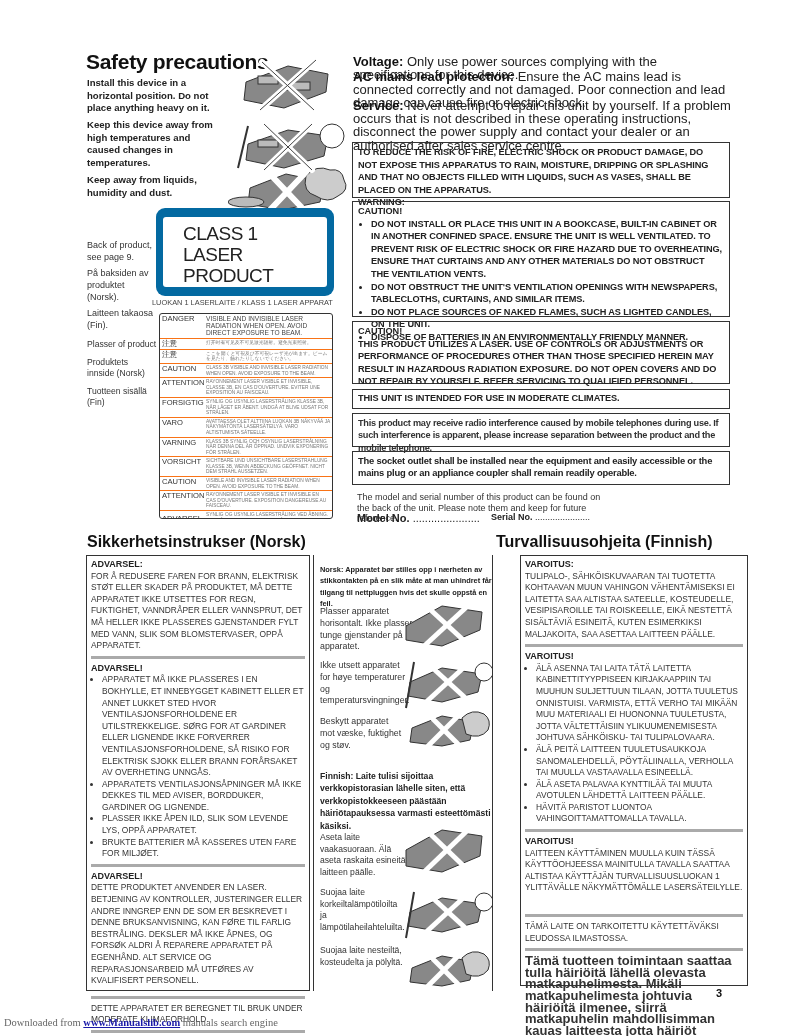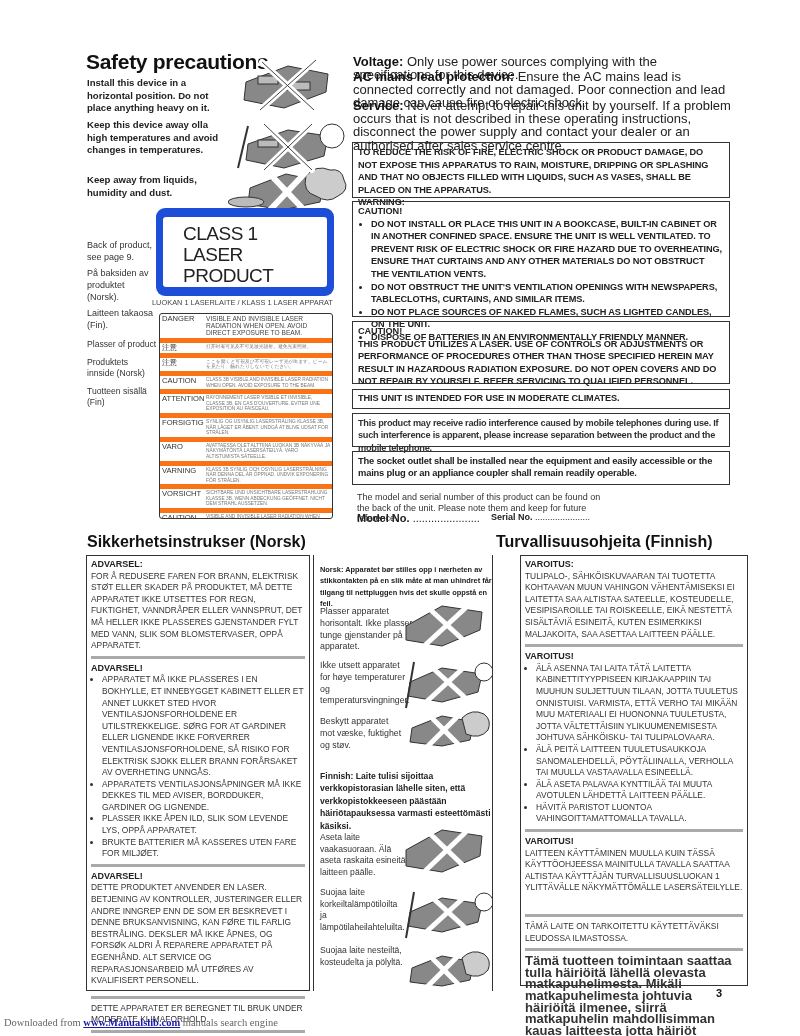--- a/index.html
+++ b/index.html
@@ -13,34 +13,34 @@
   .rp b{color:#111;}
   .box{border:1.6px solid #333;box-sizing:border-box;padding:3px 5px;}
   .caps{font-size:9.2px;line-height:12.6px;font-weight:bold;color:#222;letter-spacing:-0.1px;}
   .caps ul{margin:0;padding:0 0 0 13px;}
   .caps li{margin:0;}
   .nbox{font-size:8.4px;line-height:11.6px;color:#333;text-transform:none;}
   .nbox .t{font-weight:bold;font-size:9px;color:#222;}
   .nbox ul{margin:0;padding:0 0 0 11px;}
   .sep{height:3px;background:#aaa;margin:4px 0 4px 0;}
   .lbl-table{border:1.4px solid #333;border-radius:3px;box-sizing:border-box;}
-  .lrow{display:flex;border-bottom:5px solid #f97316;font-size:7px;line-height:7.8px;color:#444;padding:1px 2px;}
+  .lrow{display:flex;border-bottom:1px solid #f97316;font-size:7px;line-height:7.8px;color:#444;padding:1px 2px;}
   .lrow:last-child{border-bottom:none;align-items:flex-end;}
   .lrow .k{width:44px;font-size:7.6px;color:#333;flex:none;}
   .lrow .v{flex:1;font-size:4.8px;line-height:5.6px;color:#777;}
   .footer{font-family:"Liberation Serif",serif;font-size:10.5px;color:#666;}
   .footer a{color:#1a1aa8;font-weight:bold;text-decoration:underline;}
 </style>
 </head>
 <body>
 
 <div class="abs h1" style="left:86px;top:50px;">Safety precautions</div>
 
 <div class="abs bold-small" style="left:87px;top:77px;width:135px;">Install this device in a horizontal position. Do not place anything heavy on it.</div>
-<div class="abs bold-small" style="left:87px;top:119px;width:135px;">Keep this device away olla high temperatures and avoid changes in temperatures.</div>
+<div class="abs bold-small" style="left:87px;top:119px;width:135px;">Keep this device away from high temperatures and caused changes in temperatures.</div>
 <div class="abs bold-small" style="left:87px;top:174px;width:135px;">Keep away from liquids, humidity and dust.</div>
 
 <svg class="abs" style="left:228px;top:52px;" width="120" height="160" viewBox="0 0 120 160">
   <g fill="#888" stroke="#333" stroke-width="1">
     <polygon points="18,30 60,14 100,22 98,40 56,56 16,48"></polygon>
     <rect x="30" y="24" width="20" height="8" fill="#bbb"></rect>
     <rect x="58" y="30" width="24" height="8" fill="#bbb"></rect>
     <polygon points="20,92 60,78 100,84 96,104 56,116 18,108"></polygon>
     <rect x="30" y="88" width="20" height="7" fill="#bbb"></rect>
     <polygon points="22,136 58,122 96,130 92,150 54,158 20,152"></polygon>
@@ -64,21 +64,21 @@
       <line x1="36" y1="72" x2="84" y2="118"></line>
   </g>
 </svg>
 
 <div class="abs small" style="left:87px;top:212px;width:68px;margin-top:27px;">
   <div>Back of product, see page 9.</div>
   <div style="margin-top:4px;">På baksiden av produktet (Norsk).</div>
   <div style="margin-top:4px;">Laitteen takaosa (Fin).</div>
 </div>
 
-<div class="abs" style="left:156px;top:208px;width:178px;height:88px;background:#1d4ed8;border-radius:9px;">
+<div class="abs" style="left:156px;top:208px;width:178px;height:88px;background:#0369a1;border-radius:9px;">
   <div style="position:absolute;left:7px;top:9px;right:7px;bottom:9px;background:#fff;border-radius:3px;padding:6px 0 0 20px;box-sizing:border-box;font-size:19px;line-height:21px;color:#222;font-family:'Liberation Sans Narrow','Liberation Sans',sans-serif;letter-spacing:-0.5px;">
     <div>CLASS 1</div>
     <div>LASER PRODUCT</div>
   </div>
 </div>
 <div class="abs" style="left:152px;top:298px;font-size:7.4px;color:#444;">LUOKAN 1 LASERLAITE / KLASS 1 LASER APPARAT</div>
 
 <div class="abs small" style="left:87px;top:339px;width:70px;font-size:8.6px;line-height:11px;">
   <div>Plasser of product</div>
   <div style="margin-top:7px;">Produktets innside (Norsk)</div>

